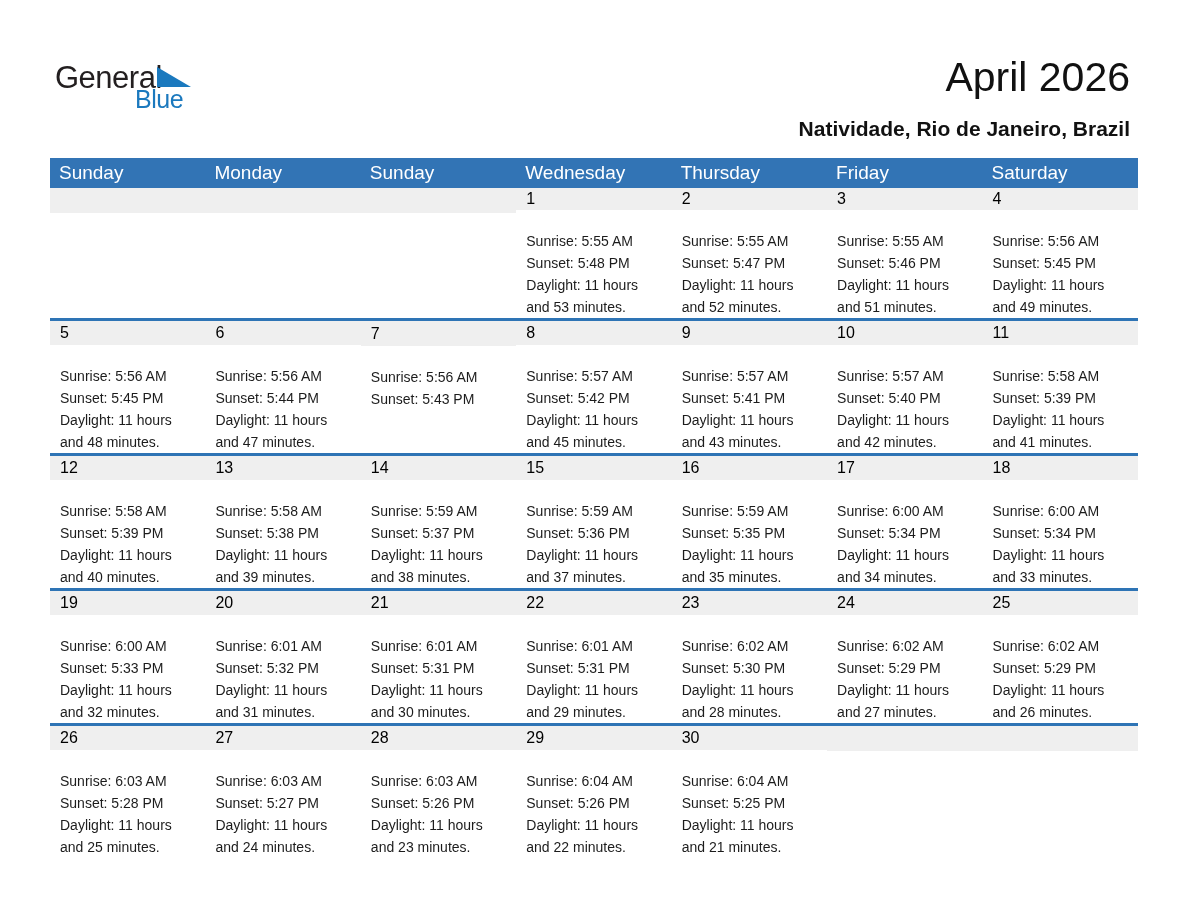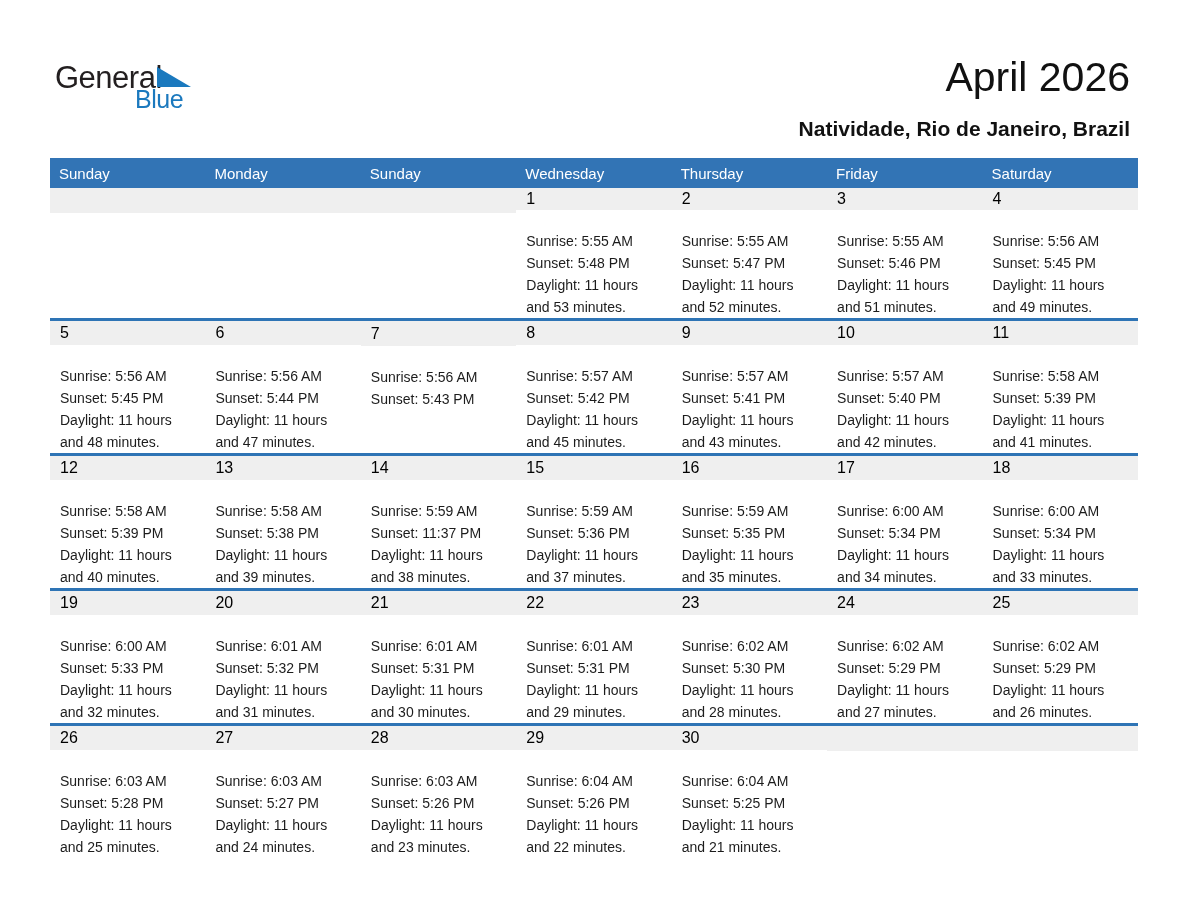--- a/index.html
+++ b/index.html
@@ -41,21 +41,21 @@
     position:absolute;top:117px;right:58px;
     font-size:21px;font-weight:bold;color:#111;white-space:nowrap;padding-left:8px;
   }
 
   
   .cal{position:absolute;left:50px;top:158px;width:1088px;}
   .wd-row{display:flex;height:30px;background:var(--header-blue);}
   .wd{
     flex:1 1 0;min-width:0;
     display:flex;align-items:center;padding-left:9px;
-    color:#fff;font-size:15px;
+    color:#fff;font-size:19px;
   }
   .week{display:flex;height:135px;border-top:3px solid var(--divider-blue);}
   .week.first{height:130px;border-top:none;}
   .cell{flex:1 1 0;min-width:0;display:flex;flex-direction:column;}
   .num{
     height:25px;background:var(--daynum-bg);
     display:flex;align-items:center;padding-left:10px;
     font-size:16px;color:#000;
   }
   .info{
@@ -204,21 +204,21 @@
             <div class="info">
               <div>Sunrise: 5:58 AM</div>
               <div>Sunset: 5:38 PM</div>
               <div>Daylight: 11 hours and 39 minutes.</div>
             </div>
           </div>
           <div class="cell">
             <div class="num">14</div>
             <div class="info">
               <div>Sunrise: 5:59 AM</div>
-              <div>Sunset: 11:37 PM</div>
+              <div>Sunset: 5:37 PM</div>
               <div>Daylight: 11 hours and 38 minutes.</div>
             </div>
           </div>
           <div class="cell">
             <div class="num">15</div>
             <div class="info">
               <div>Sunrise: 5:59 AM</div>
               <div>Sunset: 5:36 PM</div>
               <div>Daylight: 11 hours and 37 minutes.</div>
             </div>

